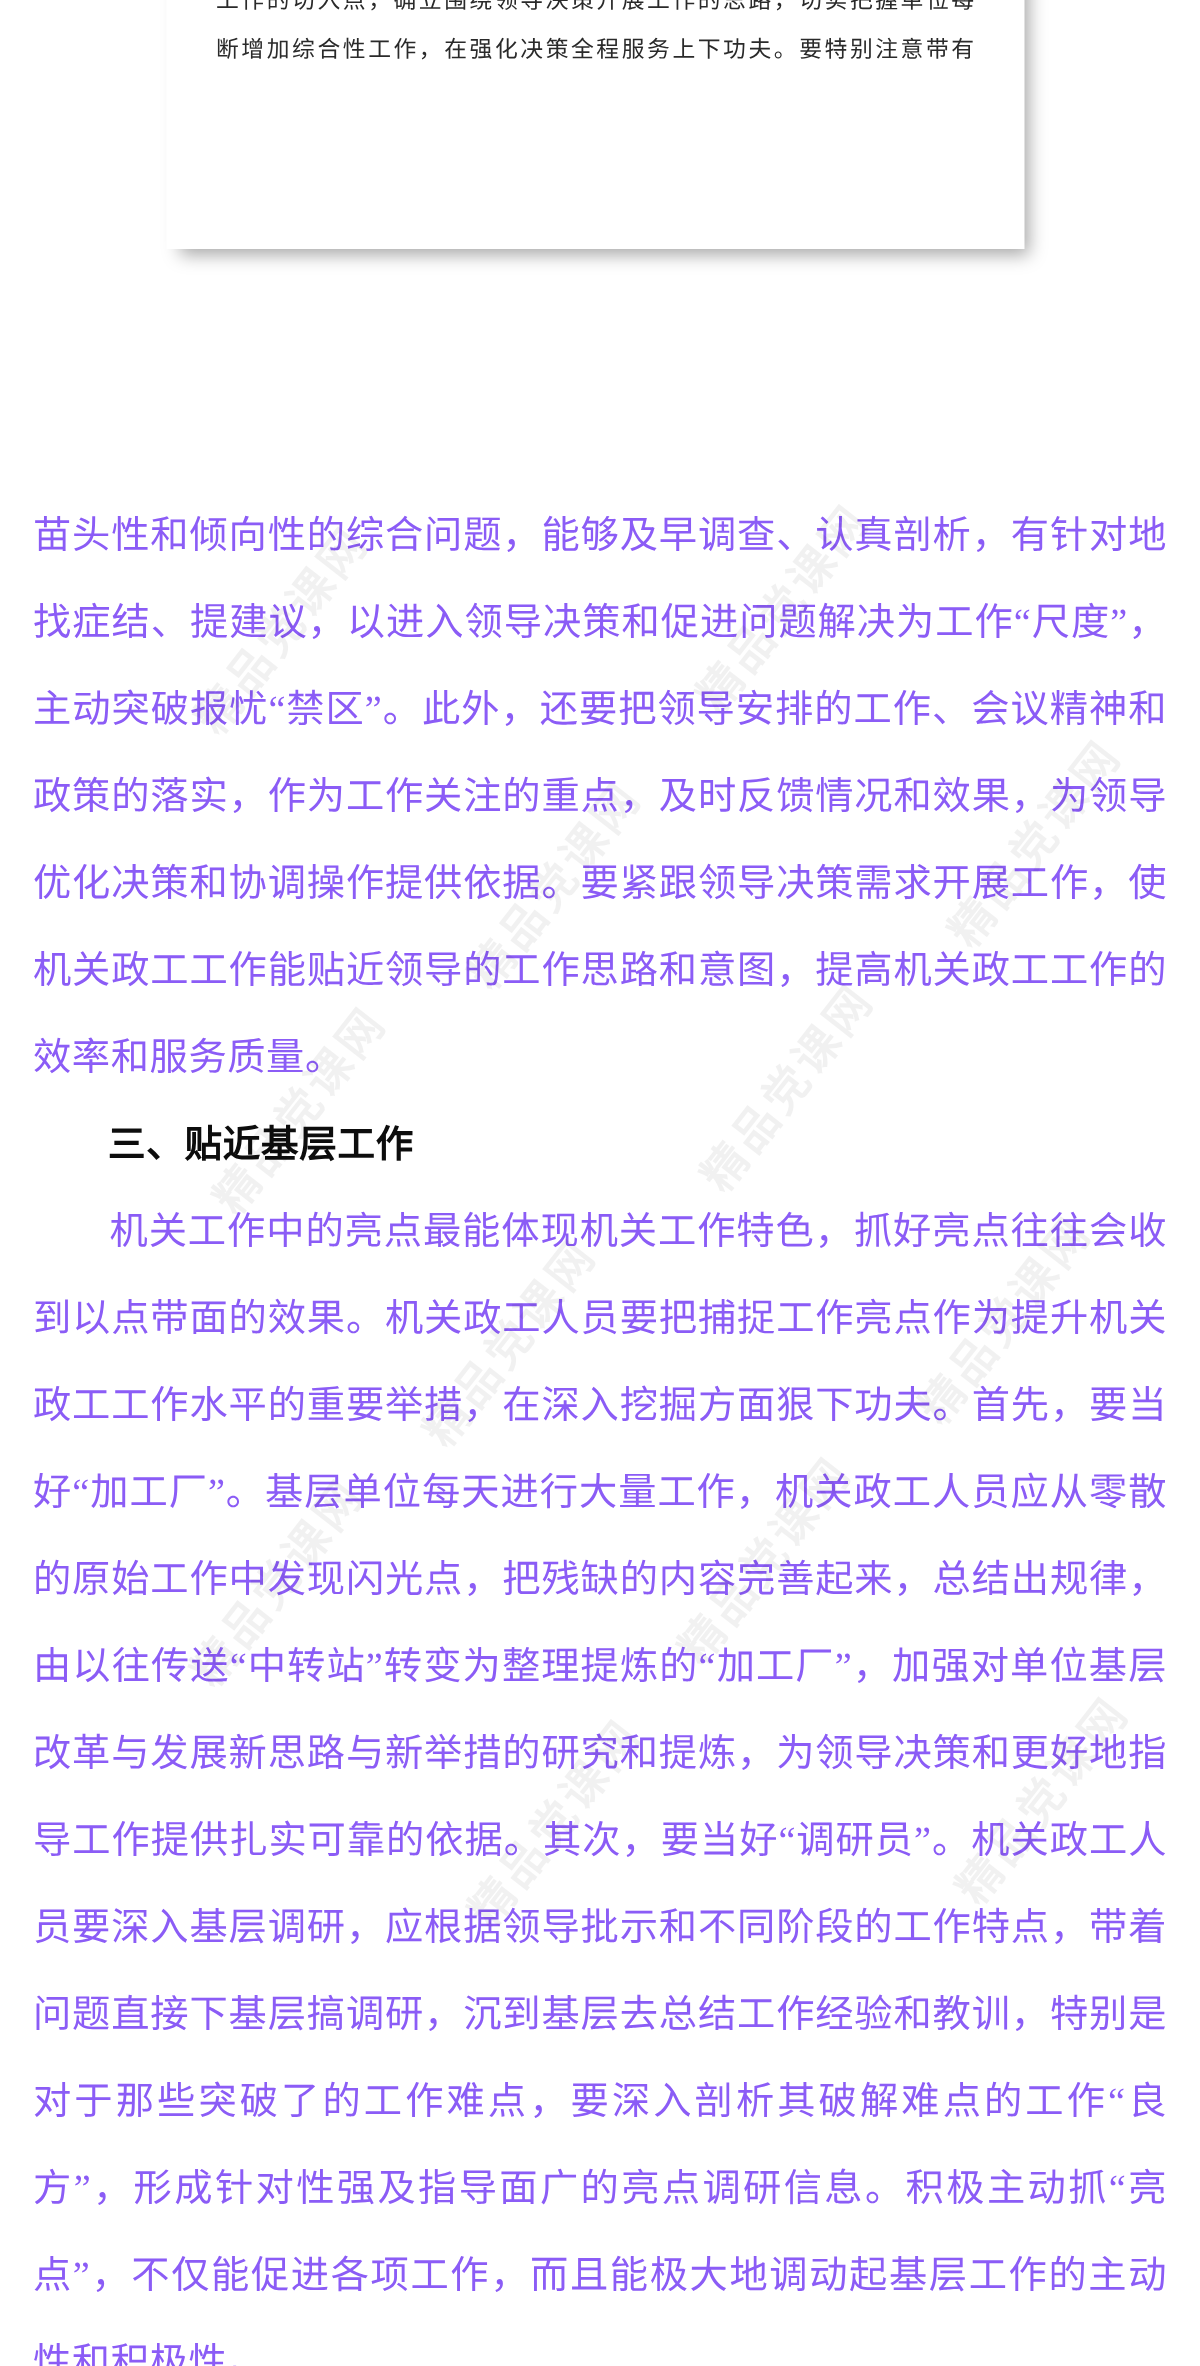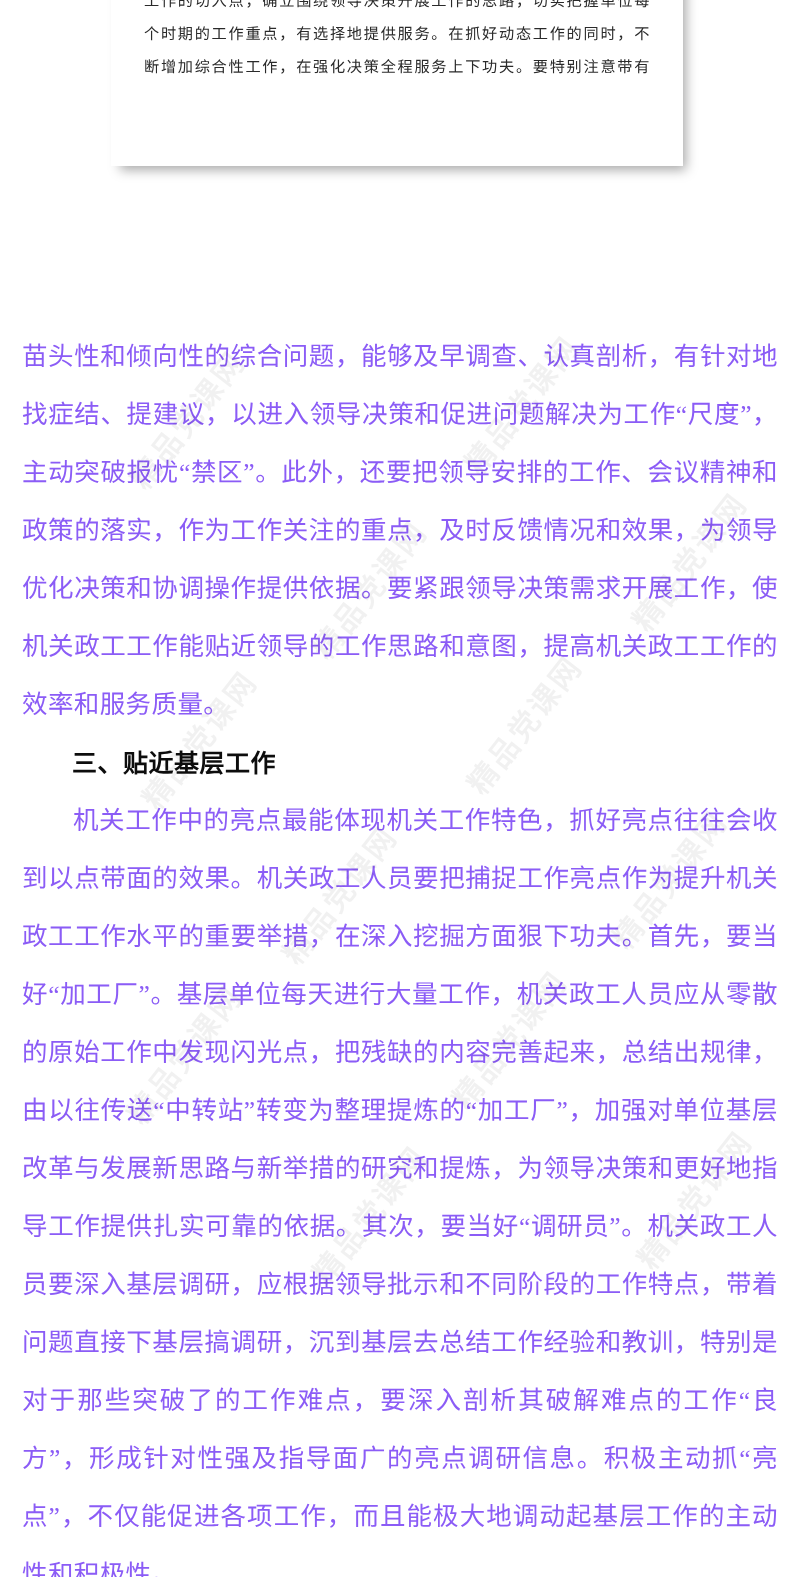--- a/index.html
+++ b/index.html
@@ -113,21 +113,20 @@
 
   .spacer-top { height: 128px; }
 </style>
 </head>
 <body>
 
 <div class="page-card-wrap">
   <div class="page-card">
     <div class="page-card-inner">
       <div class="card-line clipped">工作的切入点，确立围绕领导决策开展工作的思路，切实把握单位每</div>
-      <div class="card-line">个时期的工作重点，有选择地提供服务。在抓好动态工作的同时，不</div>
       <div class="card-line">断增加综合性工作，在强化决策全程服务上下功夫。要特别注意带有</div>
     </div>
   </div>
 </div>
 
 <div class="watermark-layer" id="watermark-layer">
     <div class="wm" style="left: 118px; top: 470px;">精品党课网</div>
     <div class="wm" style="left: 452px; top: 455px;">精品党课网</div>
     <div class="wm" style="left: 300px; top: 640px;">精品党课网</div>
     <div class="wm" style="left: 620px; top: 612px;">精品党课网</div>

